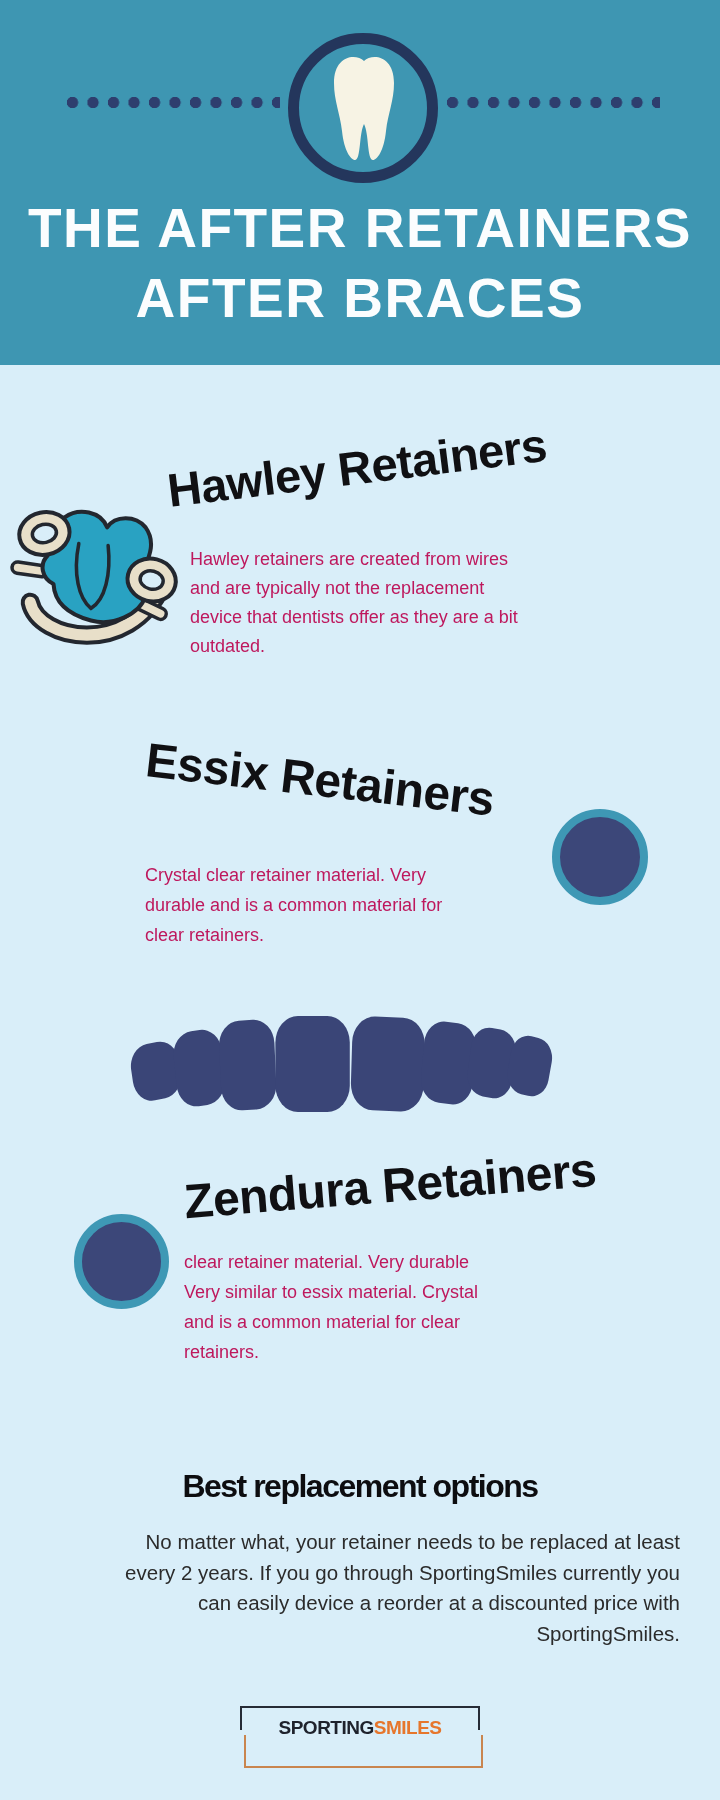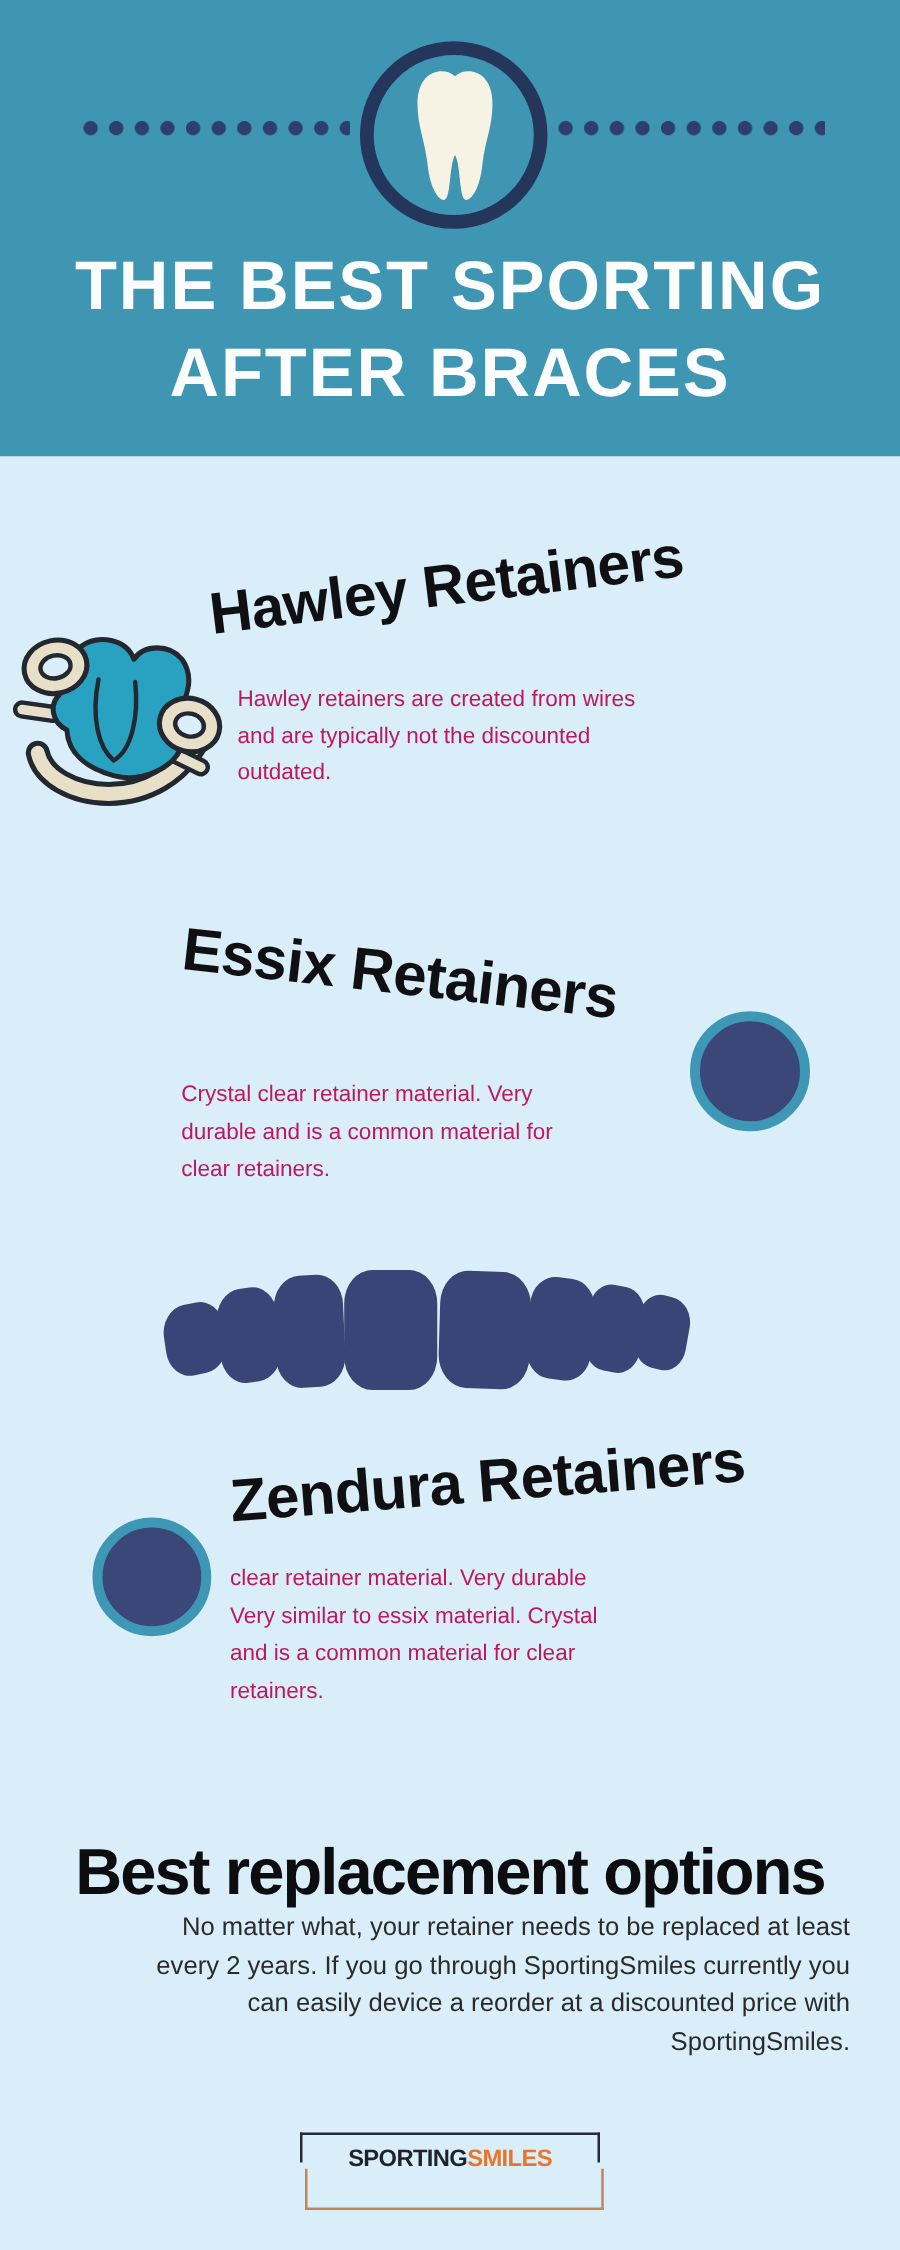--- a/index.html
+++ b/index.html
@@ -50,21 +50,21 @@
   .accent-circle {
     position:absolute; width:96px; height:96px; border-radius:50%;
     background:#3C4779; border:8px solid #3E98B5; box-sizing:border-box;
   }
   .c-essix   { left:552px; top:809px; }
   .c-zendura { left:74px;  top:1214px; width:95px; height:95px; }
 
   
   .rep-heading {
     position:absolute; left:0; top:1468px; width:720px; text-align:center;
-    font-weight:bold; font-size:52px; letter-spacing:-1.5px; color:#0D0D10;
+    font-weight:bold; font-size:32px; letter-spacing:-1.5px; color:#0D0D10;
   }
   .rep-body {
     position:absolute; left:40px; top:1527px; width:640px; text-align:right;
     color:#2B2B2B; font-size:20.5px; line-height:30.5px;
   }
 
   
   .logo-box { position:absolute; left:240px; top:1706px; width:240px; height:62px; }
   .logo-top-frame {
     position:absolute; left:0; right:0; top:0; height:24px;
@@ -86,21 +86,21 @@
 
 <div id="infographic">
 
   <div class="header-band">
     <div class="dotted-line dots-left"></div>
     <div class="dotted-line dots-right"></div>
     <div class="badge-circle"></div>
     <svg class="tooth-svg" viewBox="0 0 88 118">
       <path d="M 14,36 C 14,8 36,6 44,14 C 52,6 74,8 74,36 C 74,54 68,66 66,84 C 64,104 57,113 53,113 C 47,113 49,86 44,77 C 39,86 41,113 35,113 C 31,113 24,104 22,84 C 20,66 14,54 14,36 Z" fill="#F7F3E4"></path>
     </svg>
-    <div class="main-title title-l1">THE BEST SPORTING</div>
+    <div class="main-title title-l1">THE AFTER RETAINERS</div>
     <div class="main-title title-l2">AFTER BRACES</div>
   </div>
 
   <svg class="hawley-svg" viewBox="0 0 170 150">
     <path d="M 20,98 C 28,136 118,152 150,82" stroke="#23272F" stroke-width="19" fill="none" stroke-linecap="round"></path>
     <path d="M 20,98 C 28,136 118,152 150,82" stroke="#E8DFC9" stroke-width="11" fill="none" stroke-linecap="round"></path>
     <rect x="2" y="60" width="36" height="11" rx="5.5" fill="#E8DFC9" stroke="#23272F" stroke-width="3.5" transform="rotate(8 20 65)"></rect>
     <rect x="118" y="98" width="38" height="11" rx="5.5" fill="#E8DFC9" stroke="#23272F" stroke-width="3.5" transform="rotate(26 137 103)"></rect>
     <path d="M 54,14 C 68,4 90,8 96,24 C 104,12 124,12 134,24 C 144,38 138,52 133,64 C 142,70 144,84 134,92 C 128,110 102,122 80,116 C 58,110 44,98 43,80 C 31,74 29,60 37,52 C 31,38 40,22 54,14 Z" fill="#29A2C2" stroke="#23272F" stroke-width="4" stroke-linejoin="round"></path>
     <path d="M 68,40 C 62,70 68,94 80,104 C 94,96 100,70 97,42" fill="none" stroke="#23272F" stroke-width="3.5" stroke-linecap="round"></path>
@@ -109,21 +109,22 @@
       <ellipse cx="34" cy="30" rx="12" ry="9" fill="#D9EEF9" stroke="#23272F" stroke-width="3.5"></ellipse>
     </g>
     <g transform="rotate(14 140 76)">
       <ellipse cx="140" cy="76" rx="24" ry="21" fill="#E8DFC9" stroke="#23272F" stroke-width="4"></ellipse>
       <ellipse cx="140" cy="76" rx="11.5" ry="9" fill="#D9EEF9" stroke="#23272F" stroke-width="3.5"></ellipse>
     </g>
   </svg>
   <div class="sec-heading h-hawley">Hawley Retainers</div>
   <div class="body-par p-hawley">
     <div>Hawley retainers are created from wires</div>
-    <div>and are typically not the discounted</div>
+    <div>and are typically not the replacement</div>
+    <div>device that dentists offer as they are a bit</div>
     <div>outdated.</div>
   </div>
 
   <div class="sec-heading h-essix">Essix Retainers</div>
   <div class="accent-circle c-essix"></div>
   <div class="body-par p-essix">
     <div>Crystal clear retainer material. Very</div>
     <div>durable and is a common material for</div>
     <div>clear retainers.</div>
   </div>

